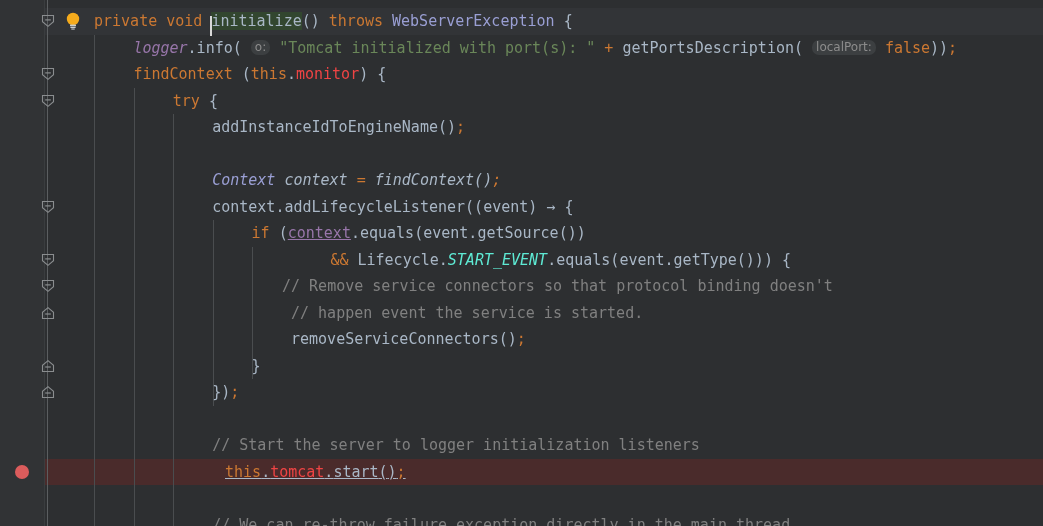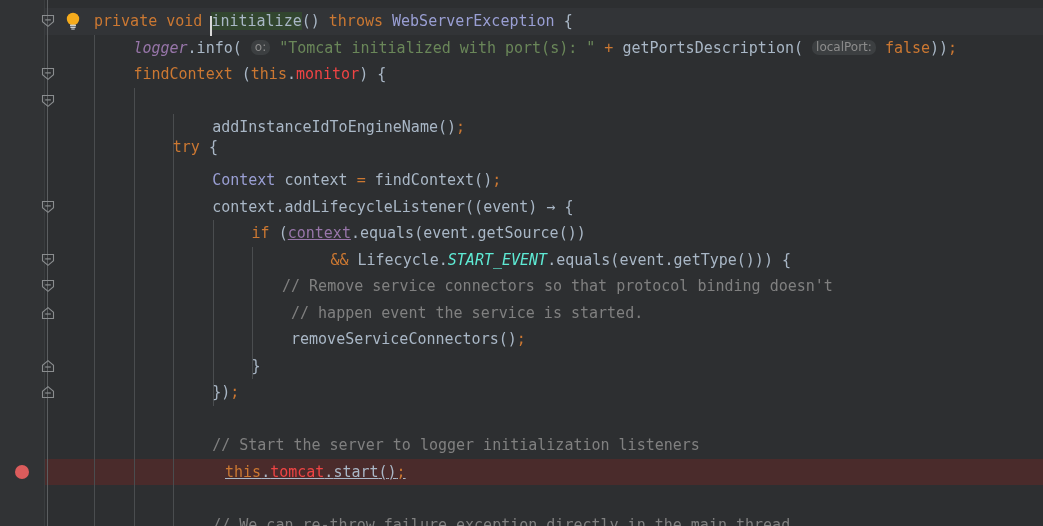--- a/index.html
+++ b/index.html
@@ -270,23 +270,23 @@
       <rect x="6.3" y="16.4" width="3.4" height="1.3" fill="#b0b3b5"></rect>
     </svg>
   </div>
 
   <div class="breakpoint" style="left:15px; top:465px"></div>
 
   <div id="codelines">
       <div class="line" style="top: 8px; left: 94px;"><span class="kw">private</span><span class="punc"> </span><span class="kw">void</span><span class="punc"> </span><span class="caret"></span><span class="plain hl-ident">initialize</span><span class="punc">(</span><span class="punc">)</span><span class="punc"> </span><span class="kw">throws</span><span class="punc"> </span><span class="type">WebServerException</span><span class="punc"> </span><span class="punc">{</span></div>
       <div class="line" style="top: 34.5px; left: 133.4px;"><span class="ital">logger</span><span class="punc">.</span><span class="plain">info</span><span class="punc">(</span><span class="punc"> </span><span class="inlay">o:</span><span class="punc"> </span><span class="str">"Tomcat initialized with port(s): "</span><span class="punc"> </span><span class="kw">+</span><span class="punc"> </span><span class="plain">getPortsDescription</span><span class="punc">(</span><span class="punc"> </span><span class="inlay">localPort:</span><span class="punc"> </span><span class="kw">false</span><span class="punc">)</span><span class="punc">)</span><span class="semi">;</span></div>
       <div class="line" style="top: 61px; left: 133.4px;"><span class="kw">findContext</span><span class="punc"> </span><span class="punc">(</span><span class="kw">this</span><span class="punc">.</span><span class="fld">monitor</span><span class="punc">)</span><span class="punc"> </span><span class="punc">{</span></div>
-      <div class="line" style="top: 87.5px; left: 172.8px; margin-top: 46px;"><span class="kw">try</span><span class="punc"> </span><span class="punc">{</span></div>
+      <div class="line" style="top: 87.5px; left: 172.8px;"><span class="kw">try</span><span class="punc"> </span><span class="punc">{</span></div>
       <div class="line" style="top: 114px; left: 212.2px;"><span class="plain">addInstanceIdToEngineName</span><span class="punc">(</span><span class="punc">)</span><span class="semi">;</span></div>
-      <div class="line" style="top: 167px; left: 212.2px;"><span class="type">Context</span><span class="punc"> </span><span class="plain">context</span><span class="punc"> </span><span class="kw">=</span><span class="punc"> </span><span class="plain">findContext</span><span class="punc">(</span><span class="punc">)</span><span class="semi">;</span></div>
+      <div class="line" style="top: 167px; left: 212.2px; font-style: italic;"><span class="type">Context</span><span class="punc"> </span><span class="plain">context</span><span class="punc"> </span><span class="kw">=</span><span class="punc"> </span><span class="plain">findContext</span><span class="punc">(</span><span class="punc">)</span><span class="semi">;</span></div>
       <div class="line" style="top: 193.5px; left: 212.2px;"><span class="plain">context</span><span class="punc">.</span><span class="plain">addLifecycleListener</span><span class="punc">(</span><span class="punc">(</span><span class="plain">event</span><span class="punc">)</span><span class="punc"> </span><span class="arrow">→</span><span class="punc"> </span><span class="punc">{</span></div>
       <div class="line" style="top: 220px; left: 251.6px;"><span class="kw">if</span><span class="punc"> </span><span class="punc">(</span><span class="fldu">context</span><span class="punc">.</span><span class="plain">equals</span><span class="punc">(</span><span class="plain">event</span><span class="punc">.</span><span class="plain">getSource</span><span class="punc">(</span><span class="punc">)</span><span class="punc">)</span></div>
       <div class="line" style="top: 246.5px; left: 330.4px;"><span class="kw">&amp;</span><span class="kw">&amp;</span><span class="punc"> </span><span class="plain">Lifecycle</span><span class="punc">.</span><span class="cnst">START_EVENT</span><span class="punc">.</span><span class="plain">equals</span><span class="punc">(</span><span class="plain">event</span><span class="punc">.</span><span class="plain">getType</span><span class="punc">(</span><span class="punc">)</span><span class="punc">)</span><span class="punc">)</span><span class="punc"> </span><span class="punc">{</span></div>
       <div class="line" style="top: 273px; left: 282px;"><span class="cmt">// Remove service connectors so that protocol binding doesn't</span></div>
       <div class="line" style="top: 299.5px; left: 291px;"><span class="cmt">// happen event the service is started.</span></div>
       <div class="line" style="top: 326px; left: 291px;"><span class="plain">removeServiceConnectors</span><span class="punc">(</span><span class="punc">)</span><span class="semi">;</span></div>
       <div class="line" style="top: 352.5px; left: 251.6px;"><span class="punc">}</span></div>
       <div class="line" style="top: 379px; left: 212.2px;"><span class="punc">}</span><span class="punc">)</span><span class="semi">;</span></div>
       <div class="line" style="top: 432px; left: 212.2px;"><span class="cmt">// Start the server to logger initialization listeners</span></div>
       <div class="line" style="top: 458.5px; left: 225px; text-decoration: underline;"><span class="kw">this</span><span class="punc">.</span><span class="fld">tomcat</span><span class="punc">.</span><span class="plain">start</span><span class="punc">(</span><span class="punc">)</span><span class="semi">;</span></div>

